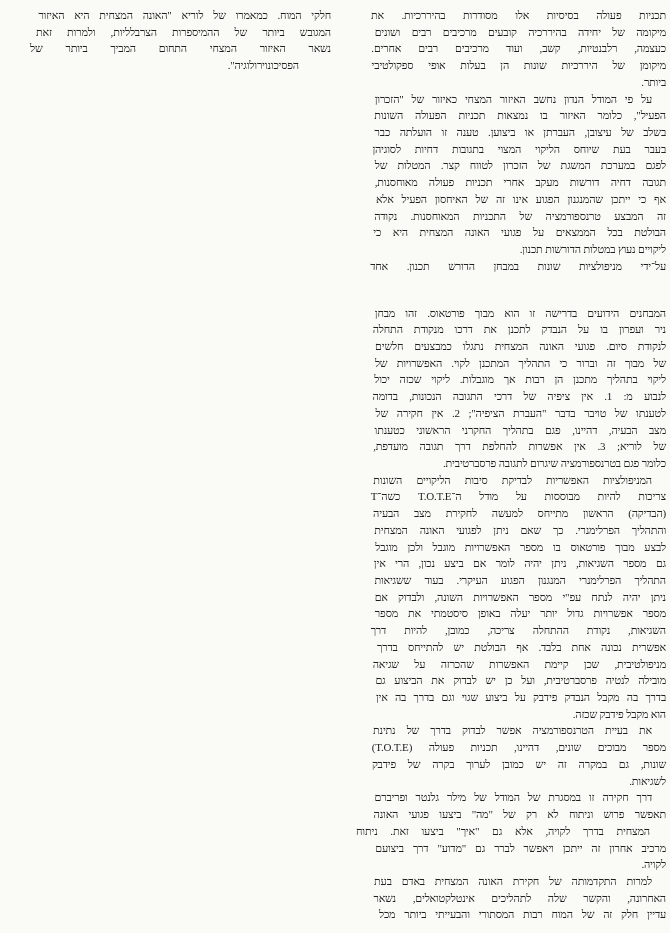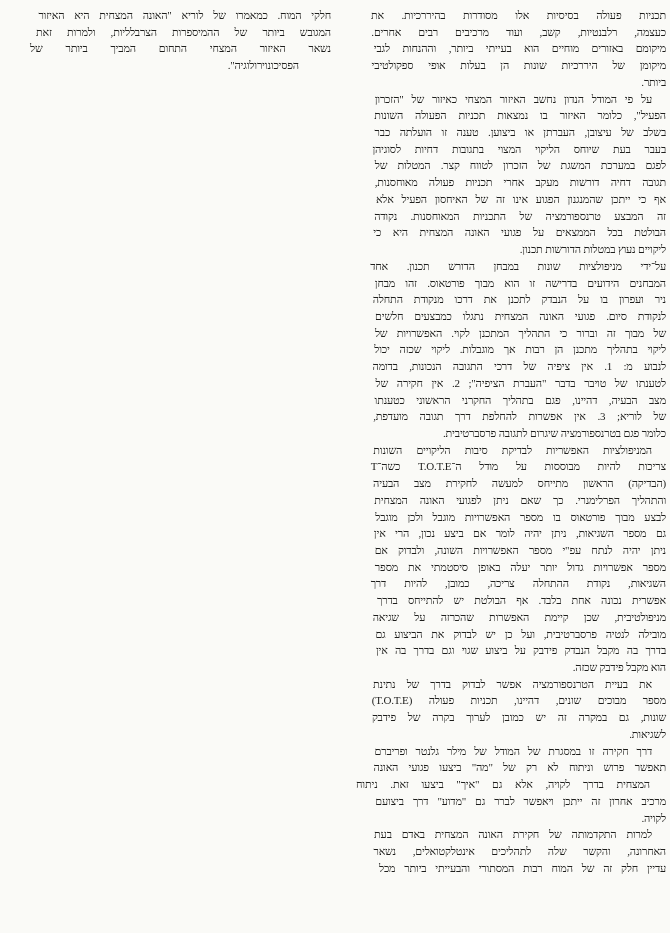--- a/index.html
+++ b/index.html
@@ -39,51 +39,52 @@
   }
   .text-line span { display: inline-block; white-space: nowrap; }
   .para-indent { padding-right: 14px; }
 </style>
 </head>
 <body>
 
 <div class="page">
   <div class="column column-main">
       <div class="text-line" style="word-spacing: 15.1302px;"><span>תכניות פעולה בסיסיות אלו מסודרות בהיררכיות. את</span></div>
+      <div class="text-line" style="word-spacing: 8.8817px;"><span>מיקומה של יחידה בהיררכיה קובעים מרכיבים רבים ושונים</span></div>
       <div class="text-line" style="word-spacing: 14.599px;"><span>כעצמה, רלבנטיות, קשב, ועוד מרכיבים רבים אחרים.</span></div>
-      <div class="text-line" style="word-spacing: 10px;"><span>מיקומם באזורים מוחיים הוא בעייתי ביותר, וההנחות לגבי</span></div>
       <div class="text-line" style="word-spacing: 12.2723px;"><span>מיקומן של היררכיות שונות הן בעלות אופי ספקולטיבי</span></div>
       <div class="text-line para-end"><span>ביותר.</span></div>
       <div class="text-line para-indent" style="word-spacing: 5.39931px;"><span>על פי המודל הנדון נחשב האיזור המצחי כאיזור של "הזכרון</span></div>
       <div class="text-line" style="word-spacing: 9.42857px;"><span>הפעיל", כלומר האיזור בו נמצאות תכניות הפעולה השונות</span></div>
       <div class="text-line" style="word-spacing: 7.00347px;"><span>בשלב של עיצובן, העברתן או ביצוען. טענה זו הועלתה כבר</span></div>
       <div class="text-line" style="word-spacing: 11.404px;"><span>בעבר בעת שיוחס הליקוי המצוי בתגובות דחיות לסוגיהן</span></div>
       <div class="text-line" style="word-spacing: 7.67969px;"><span>לפגם במערכת המשגת של הזכרון לטווח קצר. המטלות של</span></div>
       <div class="text-line" style="word-spacing: 8.72991px;"><span>תגובה דחיה דורשות מעקב אחרי תכניות פעולה מאוחסנות,</span></div>
       <div class="text-line" style="word-spacing: 5.35px;"><span>אף כי ייתכן שהמנגנון הפגוע אינו זה של האיחסון הפעיל אלא</span></div>
       <div class="text-line" style="word-spacing: 10.9948px;"><span>זה המבצע טרנספורמציה של התכניות המאוחסנות. נקודה</span></div>
       <div class="text-line" style="word-spacing: 9.09961px;"><span>הבולטת בכל הממצאים על פגועי האונה המצחית היא כי</span></div>
       <div class="text-line para-end"><span>ליקויים נעוץ במטלות הדורשות תכנון.</span></div>
       <div class="text-line" style="word-spacing: 16.1354px;"><span>על־ידי מניפולציות שונות במבחן הדורש תכנון. אחד</span></div>
-      <div class="text-line" style="word-spacing: 7.65625px;"><span>המבחנים הידועים בדרישה זו הוא מבוך פורטאוס. זהו מבחן</span></div>
+      <div class="text-line" style="word-spacing: 7.65625px; margin-top: 30px;"><span>המבחנים הידועים בדרישה זו הוא מבוך פורטאוס. זהו מבחן</span></div>
       <div class="text-line" style="word-spacing: 8.56944px;"><span>ניר ועפרון בו על הנבדק לתכנן את דרכו מנקודת התחלה</span></div>
       <div class="text-line" style="word-spacing: 8.45982px;"><span>לנקודת סיום. פגועי האונה המצחית נתגלו כמבצעים חלשים</span></div>
       <div class="text-line" style="word-spacing: 6.75174px;"><span>של מבוך זה וברור כי התהליך המתכנן לקוי. האפשרויות של</span></div>
       <div class="text-line" style="word-spacing: 7.32812px;"><span>ליקוי בתהליך מתכנן הן רבות אך מוגבלות. ליקוי שכזה יכול</span></div>
       <div class="text-line" style="word-spacing: 8.76215px;"><span>לנבוע מ: 1. אין ציפיה של דרכי התגובה הנכונות, בדומה</span></div>
       <div class="text-line" style="word-spacing: 6.13368px;"><span>לטענתו של טויבר בדבר "העברת הציפיה"; 2. אין חקירה של</span></div>
       <div class="text-line" style="word-spacing: 9.01339px;"><span>מצב הבעיה, דהיינו, פגם בתהליך החקרני הראשוני כטענתו</span></div>
       <div class="text-line" style="word-spacing: 9.17383px;"><span>של לוריא; 3. אין אפשרות להחלפת דרך תגובה מועדפת,</span></div>
       <div class="text-line para-end"><span>כלומר פגם בטרנספורמציה שיגרום לתגובה פרסברטיבית.</span></div>
       <div class="text-line para-indent" style="word-spacing: 11.6594px;"><span>המניפולציות האפשריות לבדיקת סיבות הליקויים השונות</span></div>
       <div class="text-line" style="word-spacing: 15.1849px;"><span>צריכות להיות מבוססות על מודל ה־T.O.T.E כשה־T</span></div>
       <div class="text-line" style="word-spacing: 12.224px;"><span>(הבדיקה) הראשון מתייחס למעשה לחקירת מצב הבעיה</span></div>
       <div class="text-line" style="word-spacing: 9.34375px;"><span>והתהליך הפרלימנרי. כך שאם ניתן לפגועי האונה המצחית</span></div>
       <div class="text-line" style="word-spacing: 7.28711px;"><span>לבצע מבוך פורטאוס בו מספר האפשרויות מוגבל ולכן מוגבל</span></div>
       <div class="text-line" style="word-spacing: 6.91563px;"><span>גם מספר השגיאות, ניתן יהיה לומר אם ביצע נכון, הרי אין</span></div>
+      <div class="text-line" style="word-spacing: 10.7292px;"><span>התהליך הפרלימנרי המנגנון הפגוע העיקרי. בעוד ששגיאות</span></div>
       <div class="text-line" style="word-spacing: 7.8125px;"><span>ניתן יהיה לנתח עפ"י מספר האפשרויות השונה, ולבדוק אם</span></div>
       <div class="text-line" style="word-spacing: 7.55469px;"><span>מספר אפשרויות גדול יותר יעלה באופן סיסטמתי את מספר</span></div>
       <div class="text-line" style="word-spacing: 15.4427px;"><span>השגיאות, נקודת ההתחלה צריכה, כמובן, להיות דרך</span></div>
       <div class="text-line" style="word-spacing: 7.75781px;"><span>אפשרית נכונה אחת בלבד. אף הבולטת יש להתייחס בדרך</span></div>
       <div class="text-line" style="word-spacing: 12.8307px;"><span>מניפולטיבית, שכן קיימת האפשרות שהכרזה על שגיאה</span></div>
       <div class="text-line" style="word-spacing: 6.3316px;"><span>מובילה לנטיה פרסברטיבית, ועל כן יש לבדוק את הביצוע גם</span></div>
       <div class="text-line" style="word-spacing: 4.83239px;"><span>בדרך בה מקבל הנבדק פידבק על ביצוע שגוי וגם בדרך בה אין</span></div>
       <div class="text-line para-end"><span>הוא מקבל פידבק שכזה.</span></div>
       <div class="text-line para-indent" style="word-spacing: 8.58929px;"><span>את בעיית הטרנספורמציה אפשר לבדוק בדרך של נתינת</span></div>
       <div class="text-line" style="word-spacing: 14.0208px;"><span>מספר מבוכים שונים, דהיינו, תכניות פעולה (T.O.T.E)</span></div>

